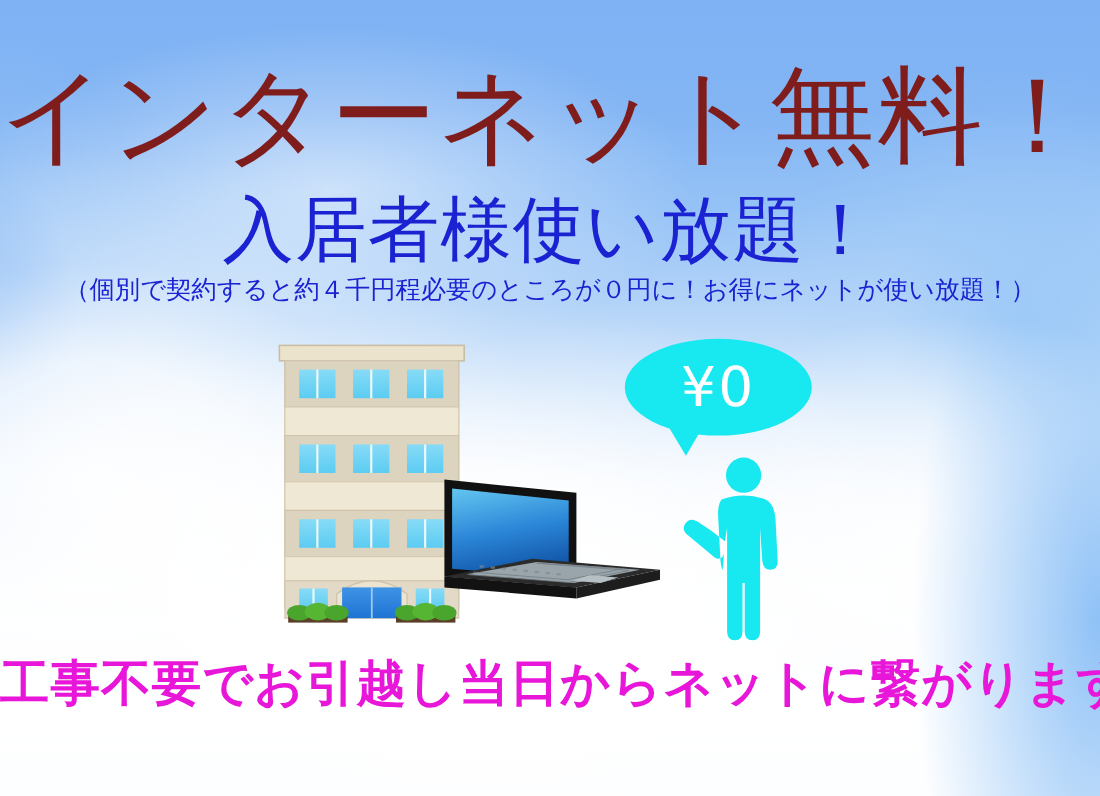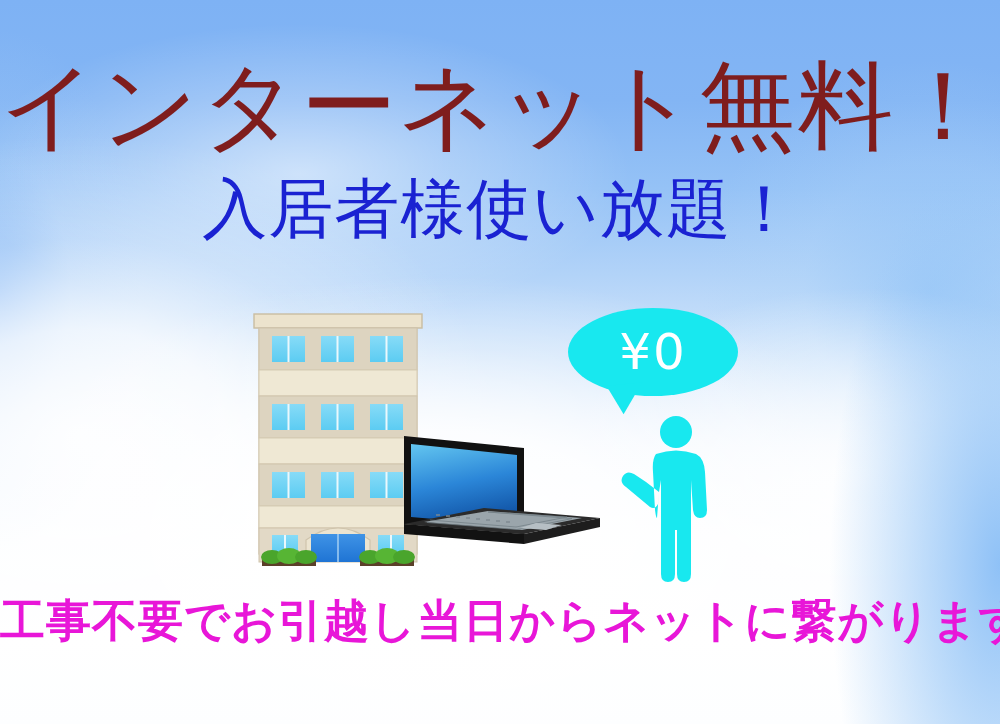--- a/index.html
+++ b/index.html
@@ -291,15 +291,16 @@
       <g fill="#18e8ef">
         <circle cx="64" cy="18" r="16"></circle>
         <path d="M 44 40 Q 64 33 84 40 Q 92 44 93 58 L 95 96 Q 95 104 88 104 Q 82 104 81 96 L 79 66 L 79 104 L 79 160 Q 79 168 72 168 Q 65 168 65 160 L 65 116 L 63 116 L 63 160 Q 63 168 56 168 Q 49 168 49 160 L 49 104 L 49 66 L 47 78
                  L 34 68 Q 28 64 22 60 Q 15 56 11 62 Q 7 68 14 73 L 38 93 Q 43 96 46 90 L 47 78 L 45 104 Q 44 104 43 96 L 41 58 Q 40 45 44 40 Z"></path>
       </g>
     </svg>
   </div>
 
   <div class="headline">インターネット無料！</div>
   <div class="subhead">入居者様使い放題！</div>
+  <div class="note">（個別で契約すると約４千円程必要のところが０円に！お得にネットが使い放題！）</div>
   <div class="footline">工事不要でお引越し当日からネットに繋がります</div>
 
 </div>
 
 </body></html>

